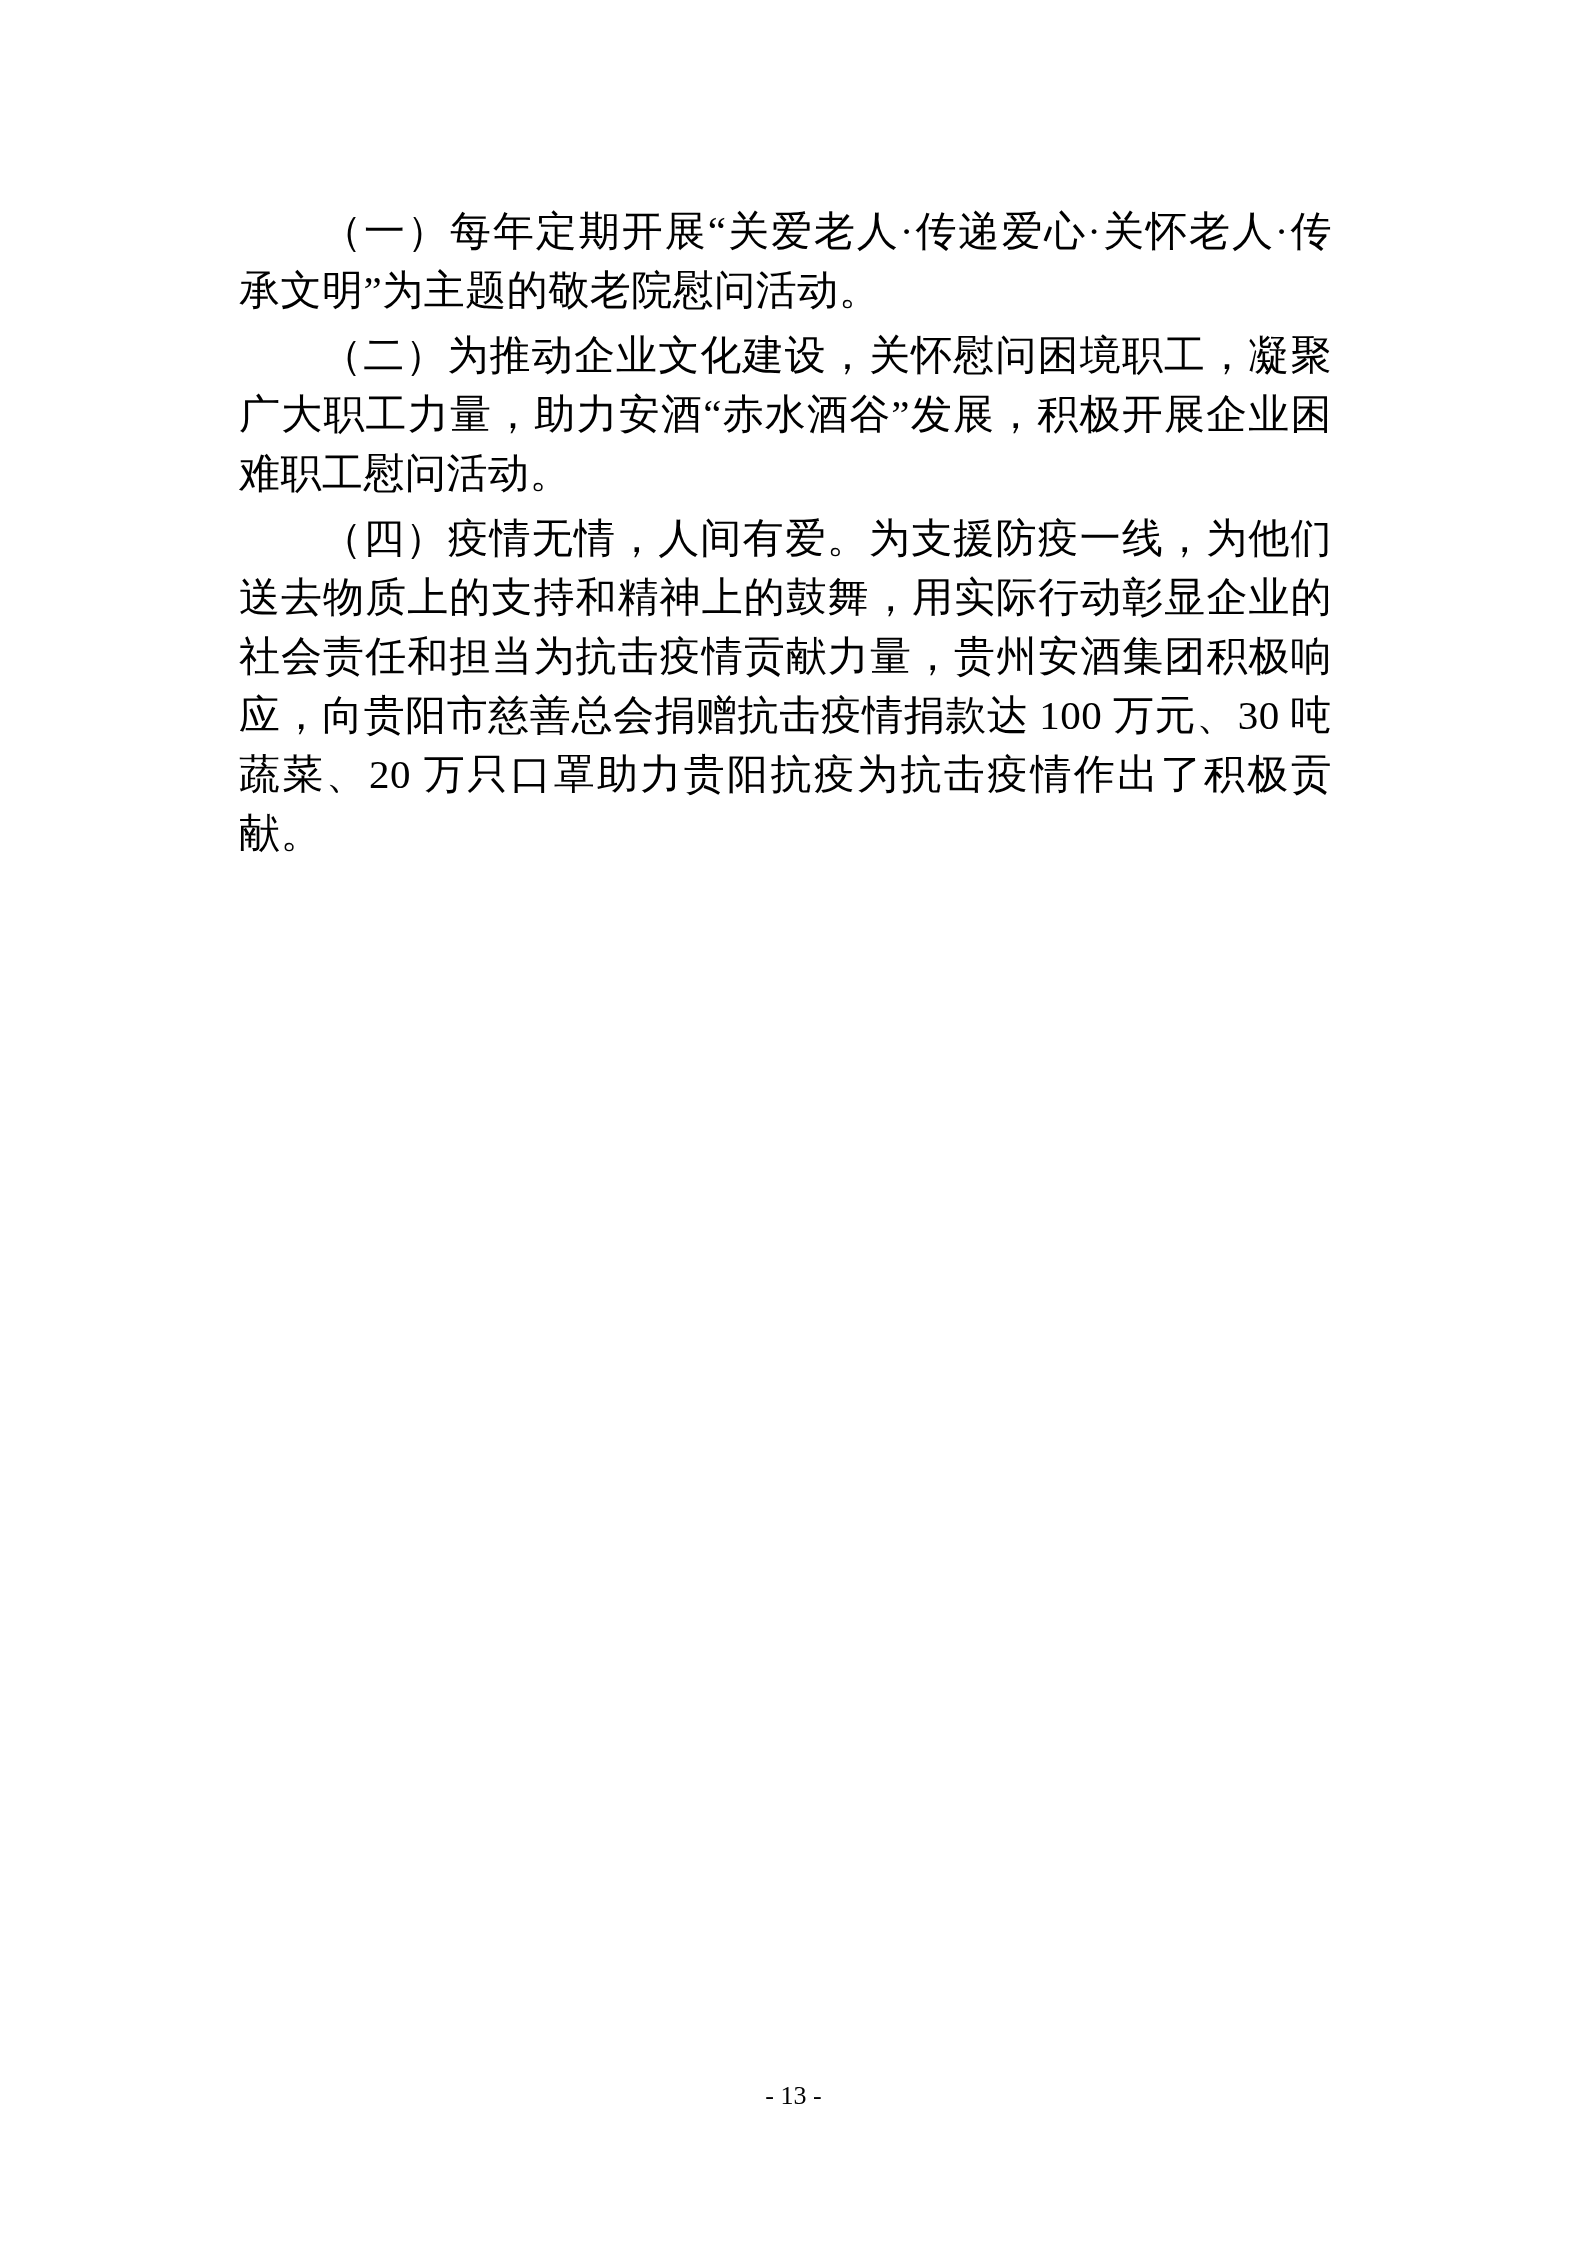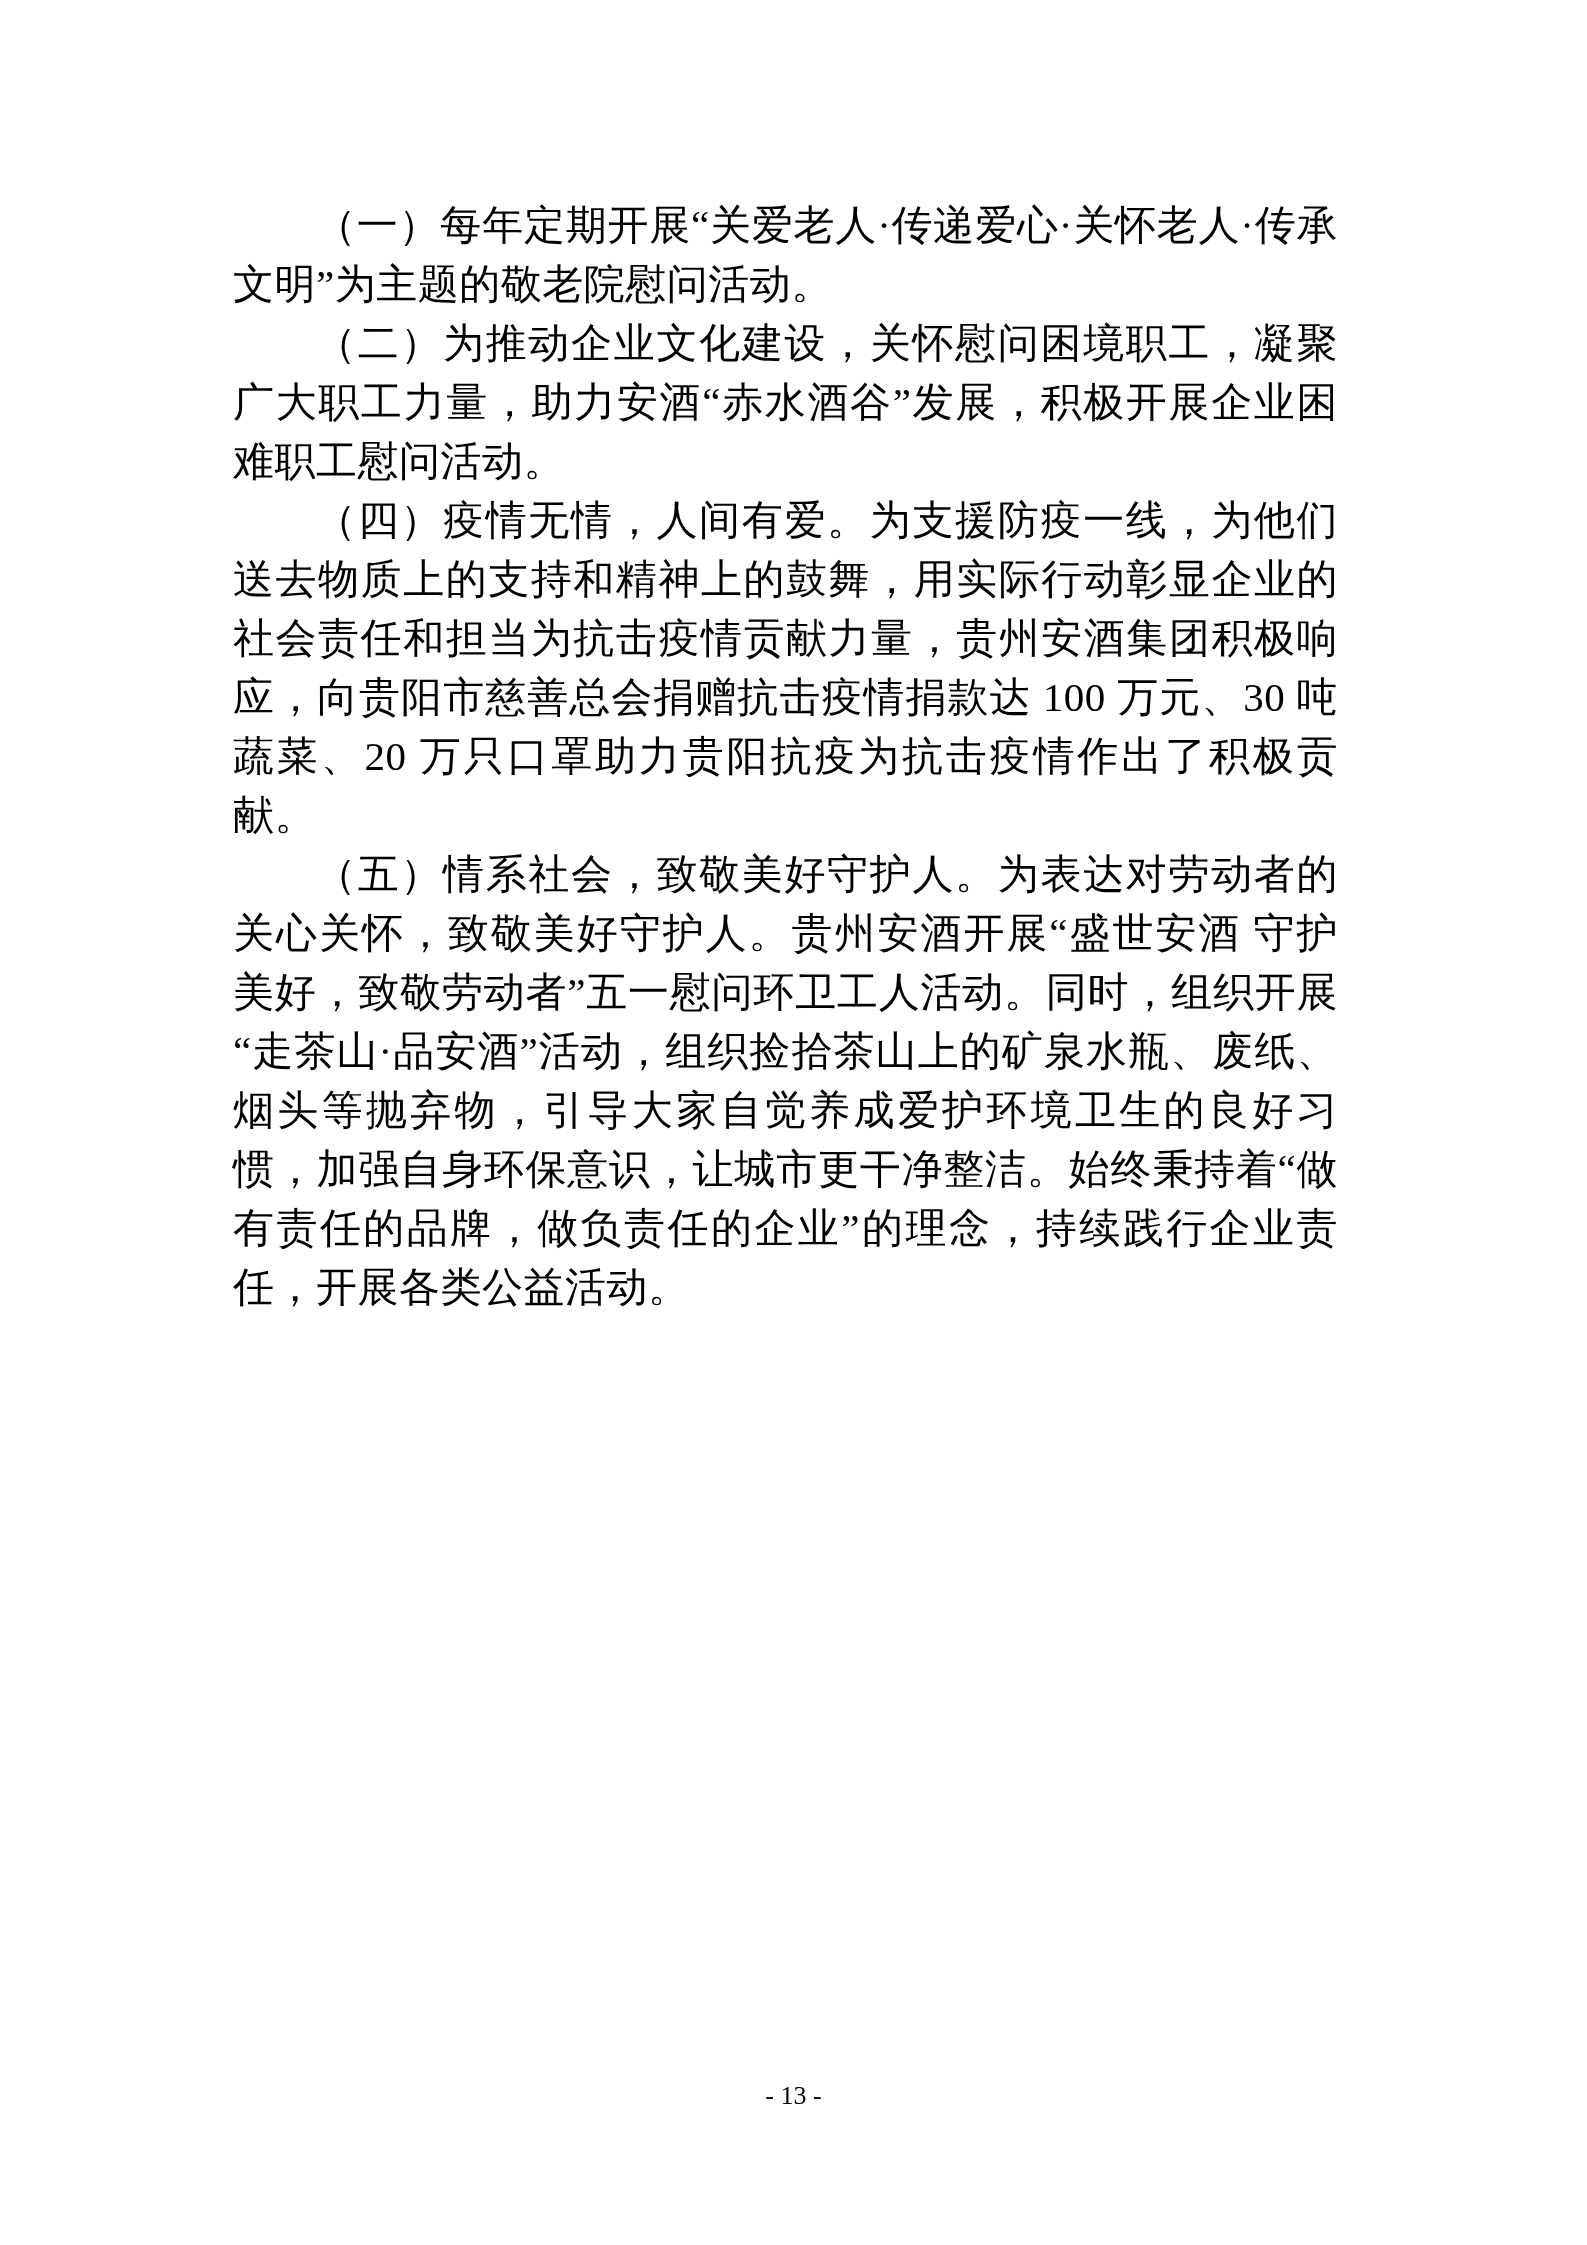--- a/index.html
+++ b/index.html
@@ -16,21 +16,21 @@
     font-family: "Liberation Serif", "DejaVu Serif", serif;
     overflow: hidden;
   }
   .content {
     position: absolute;
     left: 233px;
     top: 196px;
     width: 1105px;
   }
   .para {
-    margin: 0;
+    margin: 6px;
     font-size: 41px;
     line-height: 59px;
     text-align: justify;
     text-indent: 2em;
     letter-spacing: 0.5px;
     word-break: break-all;
   }
   .footer {
     position: absolute;
     top: 2078px;
@@ -43,16 +43,15 @@
   }
 </style>
 </head>
 <body>
 
 <div class="page">
   <div class="content">
     <p class="para">（一）每年定期开展“关爱老人·传递爱心·关怀老人·传承文明”为主题的敬老院慰问活动。</p>
     <p class="para">（二）为推动企业文化建设，关怀慰问困境职工，凝聚广大职工力量，助力安酒“赤水酒谷”发展，积极开展企业困难职工慰问活动。</p>
     <p class="para">（四）疫情无情，人间有爱。为支援防疫一线，为他们送去物质上的支持和精神上的鼓舞，用实际行动彰显企业的社会责任和担当为抗击疫情贡献力量，贵州安酒集团积极响应，向贵阳市慈善总会捐赠抗击疫情捐款达 100 万元、30 吨蔬菜、20 万只口罩助力贵阳抗疫为抗击疫情作出了积极贡献。</p>
-    <p class="para">（五）情系社会，致敬美好守护人。为表达对劳动者的关心关怀，致敬美好守护人。贵州安酒开展“盛世安酒 守护美好，致敬劳动者”五一慰问环卫工人活动。同时，组织开展“走茶山·品安酒”活动，组织捡拾茶山上的矿泉水瓶、废纸、烟头等抛弃物，引导大家自觉养成爱护环境卫生的良好习惯，加强自身环保意识，让城市更干净整洁。始终秉持着“做有责任的品牌，做负责任的企业”的理念，持续践行企业责任，开展各类公益活动。</p>
   </div>
   <div class="footer">- 13 -</div>
 </div>
 
 </body></html>

